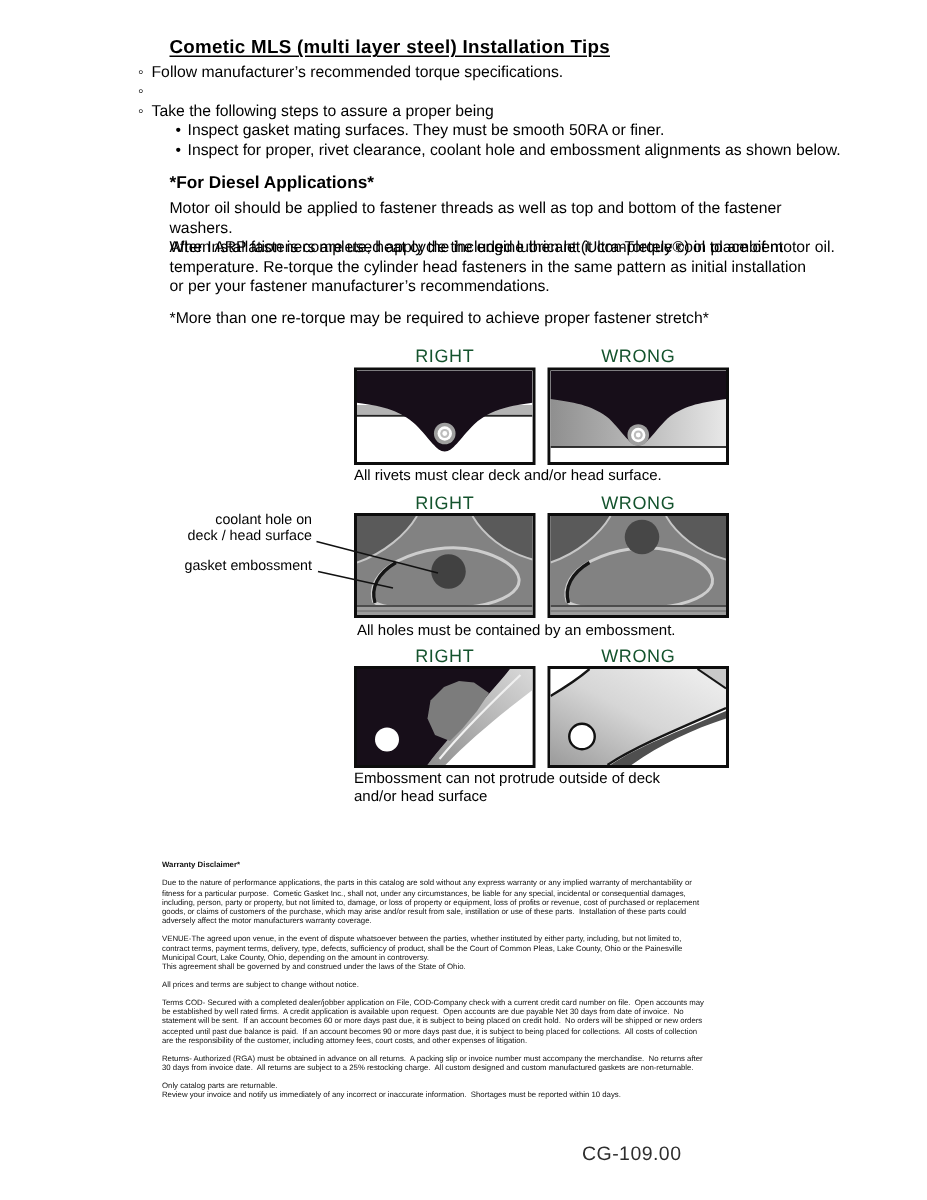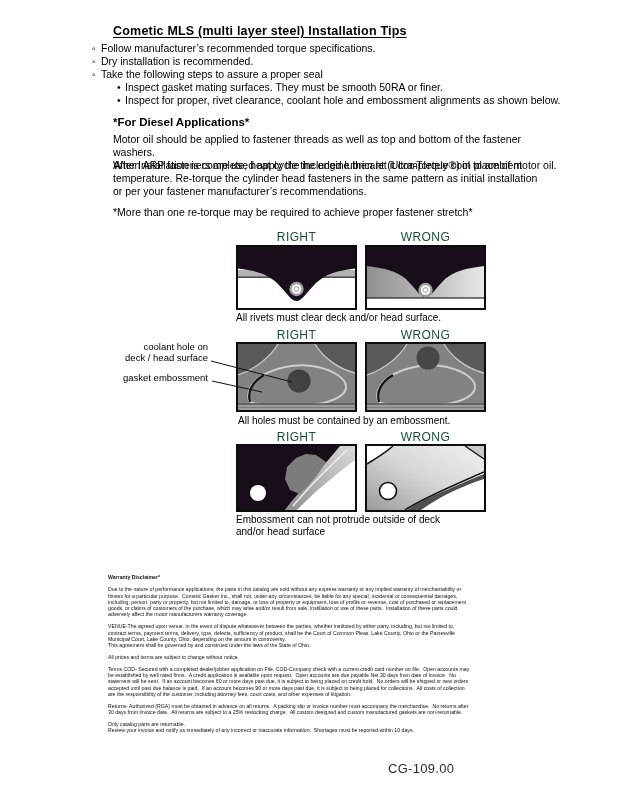--- a/index.html
+++ b/index.html
@@ -45,25 +45,24 @@
 
   <div class="abs title">Cometic MLS (multi layer steel) Installation Tips</div>
 
   <div class="abs bullets">
     <div class="b-row">
       <span class="b-marker">◦</span>
       <span>Follow manufacturer’s recommended torque specifications.</span>
     </div>
     <div class="b-row">
       <span class="b-marker">◦</span>
-      <span>Dry installation is recommended.</span>
     </div>
     <div class="b-row">
       <span class="b-marker">◦</span>
-      <span>Take the following steps to assure a proper seal</span>
+      <span>Take the following steps to assure a proper being</span>
     </div>
     <div class="b-row sub">
       <span class="b-marker">•</span>
       <span>Inspect gasket mating surfaces.  They must be smooth 50RA or finer.</span>
     </div>
     <div class="b-row sub">
       <span class="b-marker">•</span>
       <span>Inspect for proper, rivet clearance, coolant hole and embossment alignments as shown below.</span>
     </div>
   </div>

